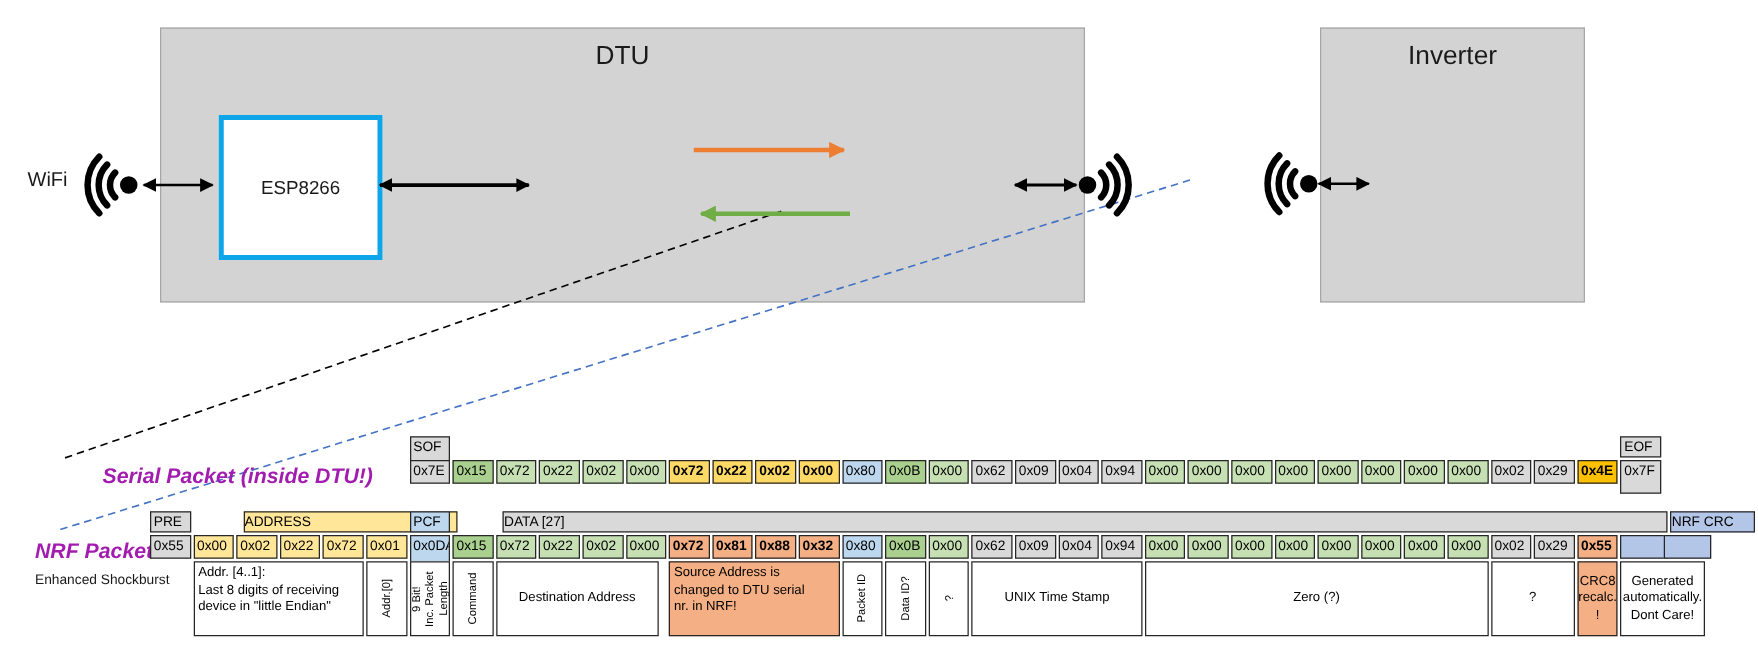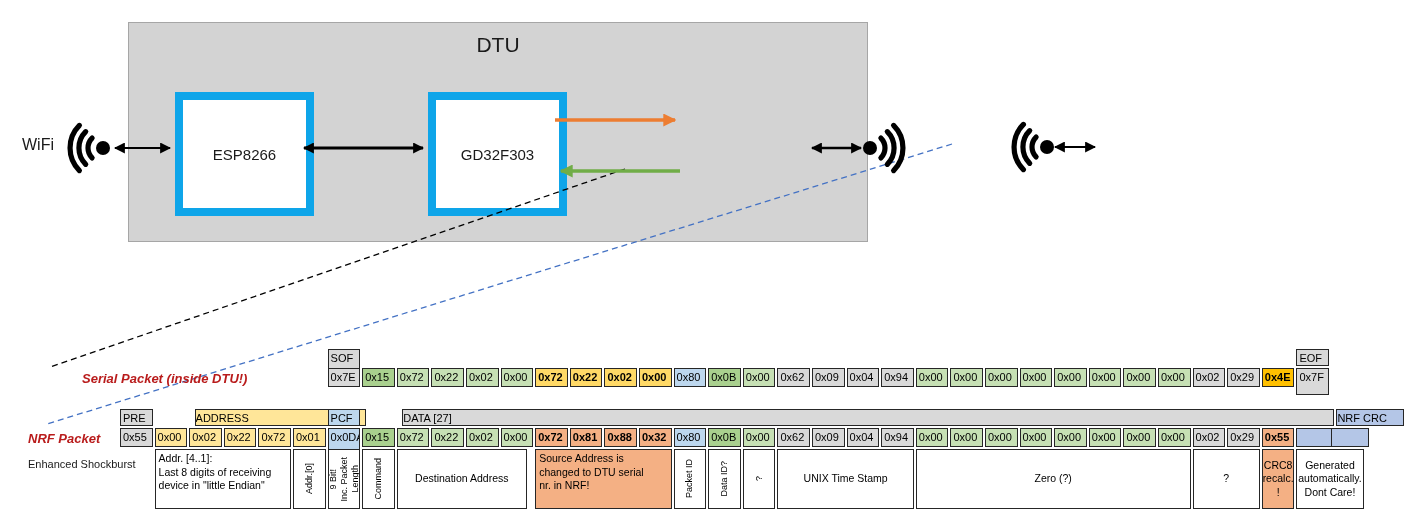--- a/index.html
+++ b/index.html
@@ -3,28 +3,28 @@
 <meta charset="utf-8">
 <style>
   html,body{margin:0;padding:0;background:#fff;}
   #stage{position:relative;width:1406px;height:523px;background:#fff;overflow:hidden;
          font-family:"Liberation Sans",sans-serif;color:#000;}
 
   
   .bigbox{position:absolute;background:#d3d3d3;border:1px solid #a6a6a6;}
   .bigtitle{position:absolute;top:10px;left:0;width:100%;text-align:center;
             font-size:21px;color:#1a1a1a;}
-  .chip{position:absolute;background:#fff;border:8px solid #0ea5e9;
+  .chip{position:absolute;background:#fff;border:4px solid #0ea5e9;
         display:flex;align-items:center;justify-content:center;
         font-size:15px;color:#1a1a1a;}
   #wifi-label{position:absolute;left:22px;top:136px;font-size:16px;color:#1a1a1a;}
   #overlay{position:absolute;left:0;top:0;width:1406px;height:523px;pointer-events:none;}
 
   
-  .plabel{position:absolute;font-size:13px;font-weight:bold;font-style:italic;color:#b91c1c;white-space:nowrap;}
+  .plabel{position:absolute;font-size:17px;font-weight:bold;font-style:italic;color:#a21caf;white-space:nowrap;}
   .sublabel{position:absolute;font-size:11px;color:#1a1a1a;white-space:nowrap;}
   .cell{position:absolute;box-sizing:border-box;border:1px solid #262626;
         font-size:11px;line-height:1.55;padding-left:2px;overflow:hidden;
         white-space:nowrap;background:#fff;color:#000;}
   .cell.center{padding-left:0;margin-left:40px;}
   .cell.bold{font-weight:bold;}
   .ann{position:absolute;box-sizing:border-box;border:1px solid #262626;background:#fff;
        font-size:10.5px;line-height:1.3;color:#000;display:flex;align-items:center;
        justify-content:center;text-align:center;white-space:pre-line;overflow:hidden;}
   .ann.left{justify-content:flex-start;text-align:left;padding:2px 3px;align-items:flex-start;}
@@ -36,23 +36,25 @@
 </style>
 </head>
 <body>
 
 <div id="stage">
 
   <div class="bigbox" style="left:128px;top:22px;width:738px;height:218px;">
     <div class="bigtitle">DTU</div>
   </div>
 
+  <div class="bigbox" style="left:1056px;top:22px;width:210px;height:218px;">
+    <div class="bigtitle">Inverter</div>
+  </div>
 
   <div class="chip" style="left:175px;top:92px;width:123px;height:108px;">ESP8266</div>
-  <div class="chip" style="left:428px;top:92px;width:123px;height:108px;">GD32F303</div>
 
   <div id="wifi-label">WiFi</div>
 
   <svg id="overlay">
     <defs>
       <marker id="ab" viewBox="0 0 10 10" refX="9" refY="5" markerWidth="11" markerHeight="11" markerUnits="userSpaceOnUse" orient="auto-start-reverse">
         <path d="M0,0L10,5L0,10z" fill="#000"></path>
       </marker>
       <marker id="ao" viewBox="0 0 10 10" refX="9" refY="5" markerWidth="13" markerHeight="13" markerUnits="userSpaceOnUse" orient="auto-start-reverse">
         <path d="M0,0L10,5L0,10z" fill="#ed7d31"></path>

